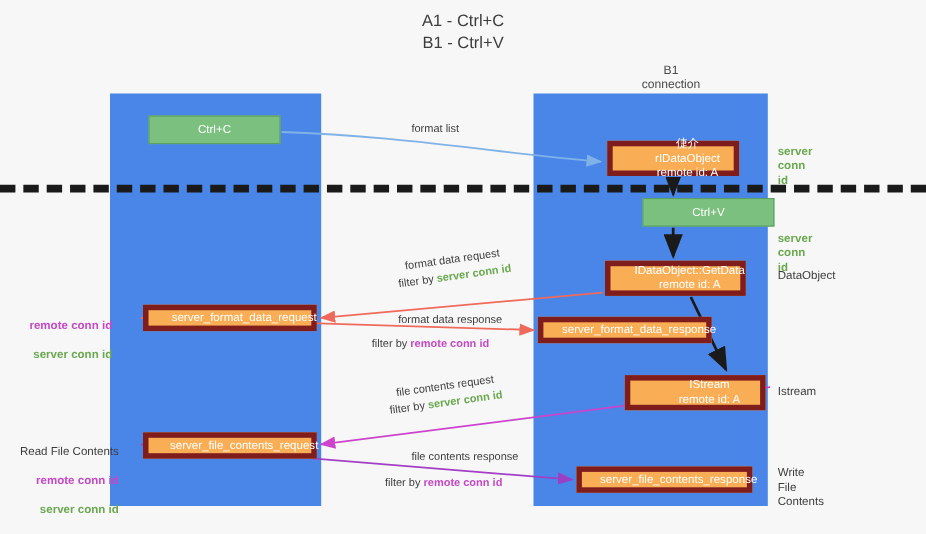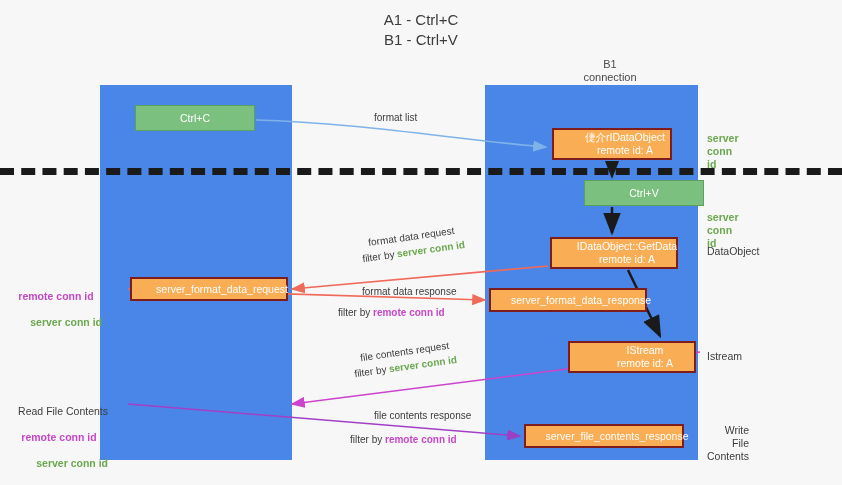--- a/index.html
+++ b/index.html
@@ -45,37 +45,37 @@
   
   .box{
     box-sizing:border-box;
     display:flex;flex-direction:column;
     align-items:center;justify-content:center;
     color:#ffffff;font-size:10.5px;line-height:13px;
     text-align:center;white-space:pre-line;
     padding:2px 4px;
   }
   .box.green{background:#6aa84f;background:#7bc07f;border:1px solid #5aa05e;}
-  .box.orange{background:#f9ad54;border:2px solid #7f1d1d;padding-left:30px;}
+  .box.orange{background:#f9ad54;border:5px solid #7f1d1d;padding-left:30px;}
 
   #box-ctrlc{left:135px;top:105px;width:120px;height:26px;}
   #box-idataobject{left:552px;top:128px;width:120px;height:32px;}
   #box-ctrlv{left:584px;top:180px;width:120px;height:26px;}
   #box-getdata{left:550px;top:237px;width:128px;height:32px;}
   #box-istream{left:568px;top:341px;width:128px;height:32px;}
   #box-fmt-req{left:130px;top:277px;width:158px;height:24px;}
   #box-fmt-resp{left:489px;top:288px;width:158px;height:24px;}
   #box-file-req{left:130px;top:393px;width:158px;height:24px;}
   #box-file-resp{left:524px;top:424px;width:160px;height:24px;}
 
   
   .note{font-size:10.5px;line-height:13px;white-space:pre-line;}
-  .note.plain{color:#3c3c3c;text-align:right;}
+  .note.plain{color:#3c3c3c;}
   .green-txt{color:#6aa84f;font-weight:bold;}
-  .magenta-txt{color:#c648c6;font-weight:bold;text-align:center;}
+  .magenta-txt{color:#c648c6;font-weight:bold;}
 
   #note-server-1{left:707px;top:132px;}
   #note-server-2{left:707px;top:211px;}
   #note-dataobject{left:707px;top:245px;}
   #note-istream{left:707px;top:350px;}
   #note-write{left:707px;top:424px;}
 
   #note-left-1{left:10px;top:277px;width:92px;text-align:right;}
   #note-left-2{left:10px;top:392px;width:98px;text-align:right;}
 
@@ -154,20 +154,21 @@
   <div class="abs box green" id="box-ctrlc">Ctrl+C</div>
   <div class="abs box orange" id="box-idataobject">倢介rIDataObject
 remote id: A</div>
   <div class="abs box green" id="box-ctrlv">Ctrl+V</div>
   <div class="abs box orange" id="box-getdata">IDataObject::GetData
 remote id: A</div>
   <div class="abs box orange" id="box-istream">IStream
 remote id: A</div>
   <div class="abs box orange" id="box-fmt-req">server_format_data_request</div>
   <div class="abs box orange" id="box-fmt-resp">server_format_data_response</div>
+  <div class="abs box orange" id="box-file-req">server_file_contents_request</div>
   <div class="abs box orange" id="box-file-resp">server_file_contents_response</div>
 
   <div class="abs note green-txt" id="note-server-1">server conn id</div>
   <div class="abs note green-txt" id="note-server-2">server conn id</div>
   <div class="abs note plain" id="note-dataobject">DataObject</div>
   <div class="abs note plain" id="note-istream">Istream</div>
   <div class="abs note plain" id="note-write">Write File Contents</div>
 
   <div class="abs note" id="note-left-1">
     <div class="magenta-txt">remote conn id</div>

